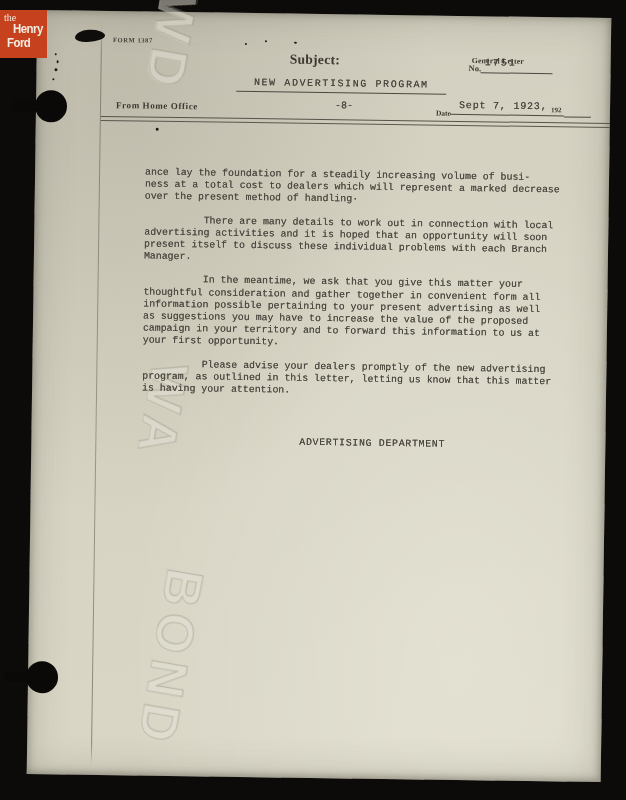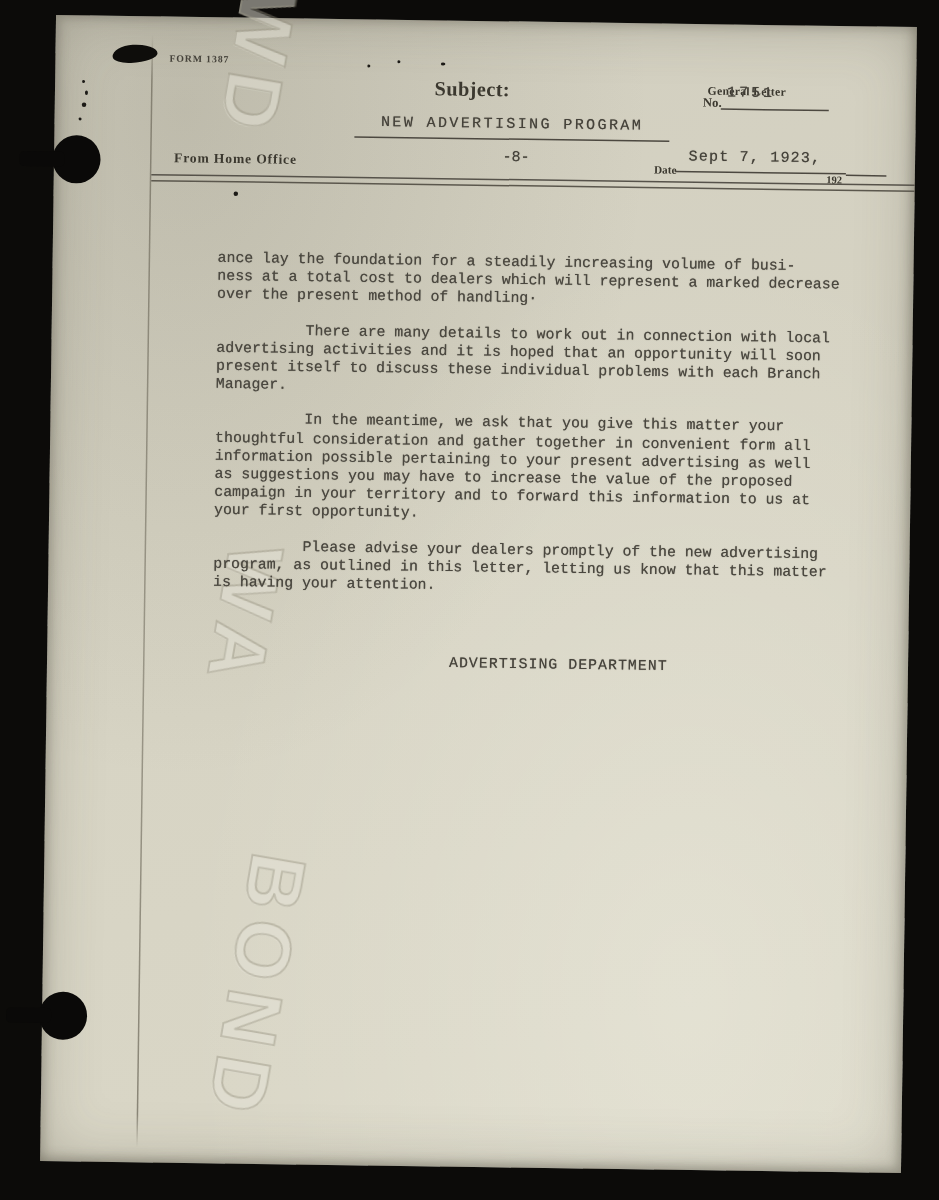--- a/index.html
+++ b/index.html
@@ -79,21 +79,21 @@
   .printed { position: absolute; color: #3b382f; font-family: "Liberation Serif", serif; }
   .form-number {
     left: 76px; top: 25px; font-size: 6.5px; font-weight: bold;
     letter-spacing: 0.6px; color: #45423a;
   }
   .subject-label { left: 253px; top: 38px; font-size: 13.5px; font-weight: bold; letter-spacing: 0.3px; text-align: center; }
   .general-letter { left: 435px; top: 40px; font-size: 7.8px; font-weight: bold; letter-spacing: 0.2px; }
   .no-label   { left: 432px; top: 47px; font-size: 8.5px; font-weight: bold; }
   .from-office { left: 80px; top: 89px; font-size: 9px; font-weight: bold; letter-spacing: 0.6px; }
   .date-label { left: 400px; top: 93px; font-size: 7.5px; font-weight: bold; }
-  .year-prefix { left: 515px; top: 99px; font-size: 7px; font-weight: bold; }
+  .year-prefix { left: 515px; top: 89px; font-size: 7px; font-weight: bold; }
 
   
   .typed {
     position: absolute;
     font-family: "Liberation Mono", "DejaVu Sans Mono", monospace;
     color: #45423a;
     text-shadow: 0 0 0.5px rgba(69,66,58,0.75);
   }
   .no-value   { left: 448px; top: 41px; font-size: 10px; letter-spacing: 2px; }
   .subject-value {
@@ -209,14 +209,19 @@
 campaign in your territory and to forward this information to us at
 your first opportunity.</p>
       <p class="para">          Please advise your dealers promptly of the new advertising
 program, as outlined in this letter, letting us know that this matter
 is having your attention.</p>
     </div>
 
     <div class="signature">ADVERTISING DEPARTMENT</div>
   </div>
 
+  <div class="logo">
+    <span class="logo-the">the</span>
+    <span class="logo-henry">Henry</span>
+    <span class="logo-ford">Ford</span>
+  </div>
 
 </div>
 
 </body></html>

